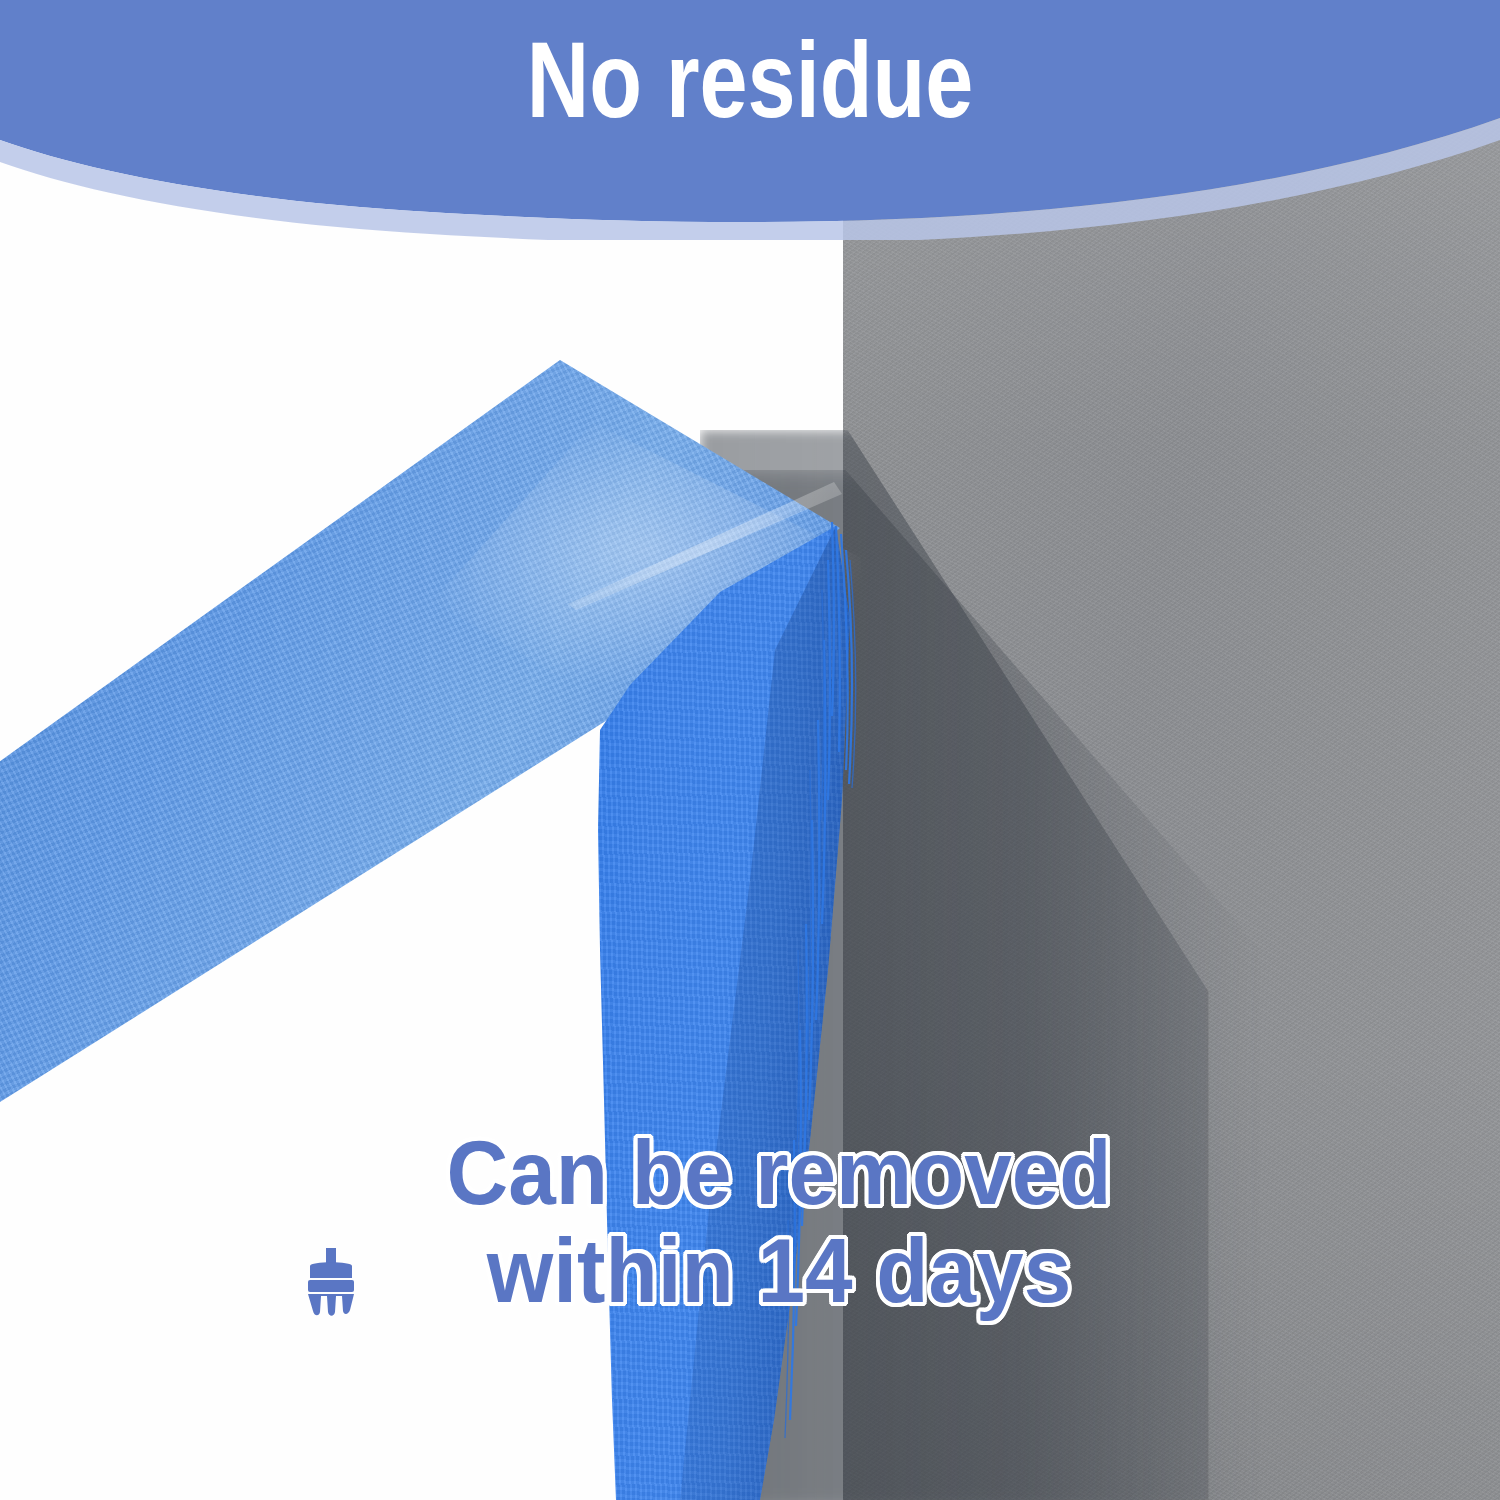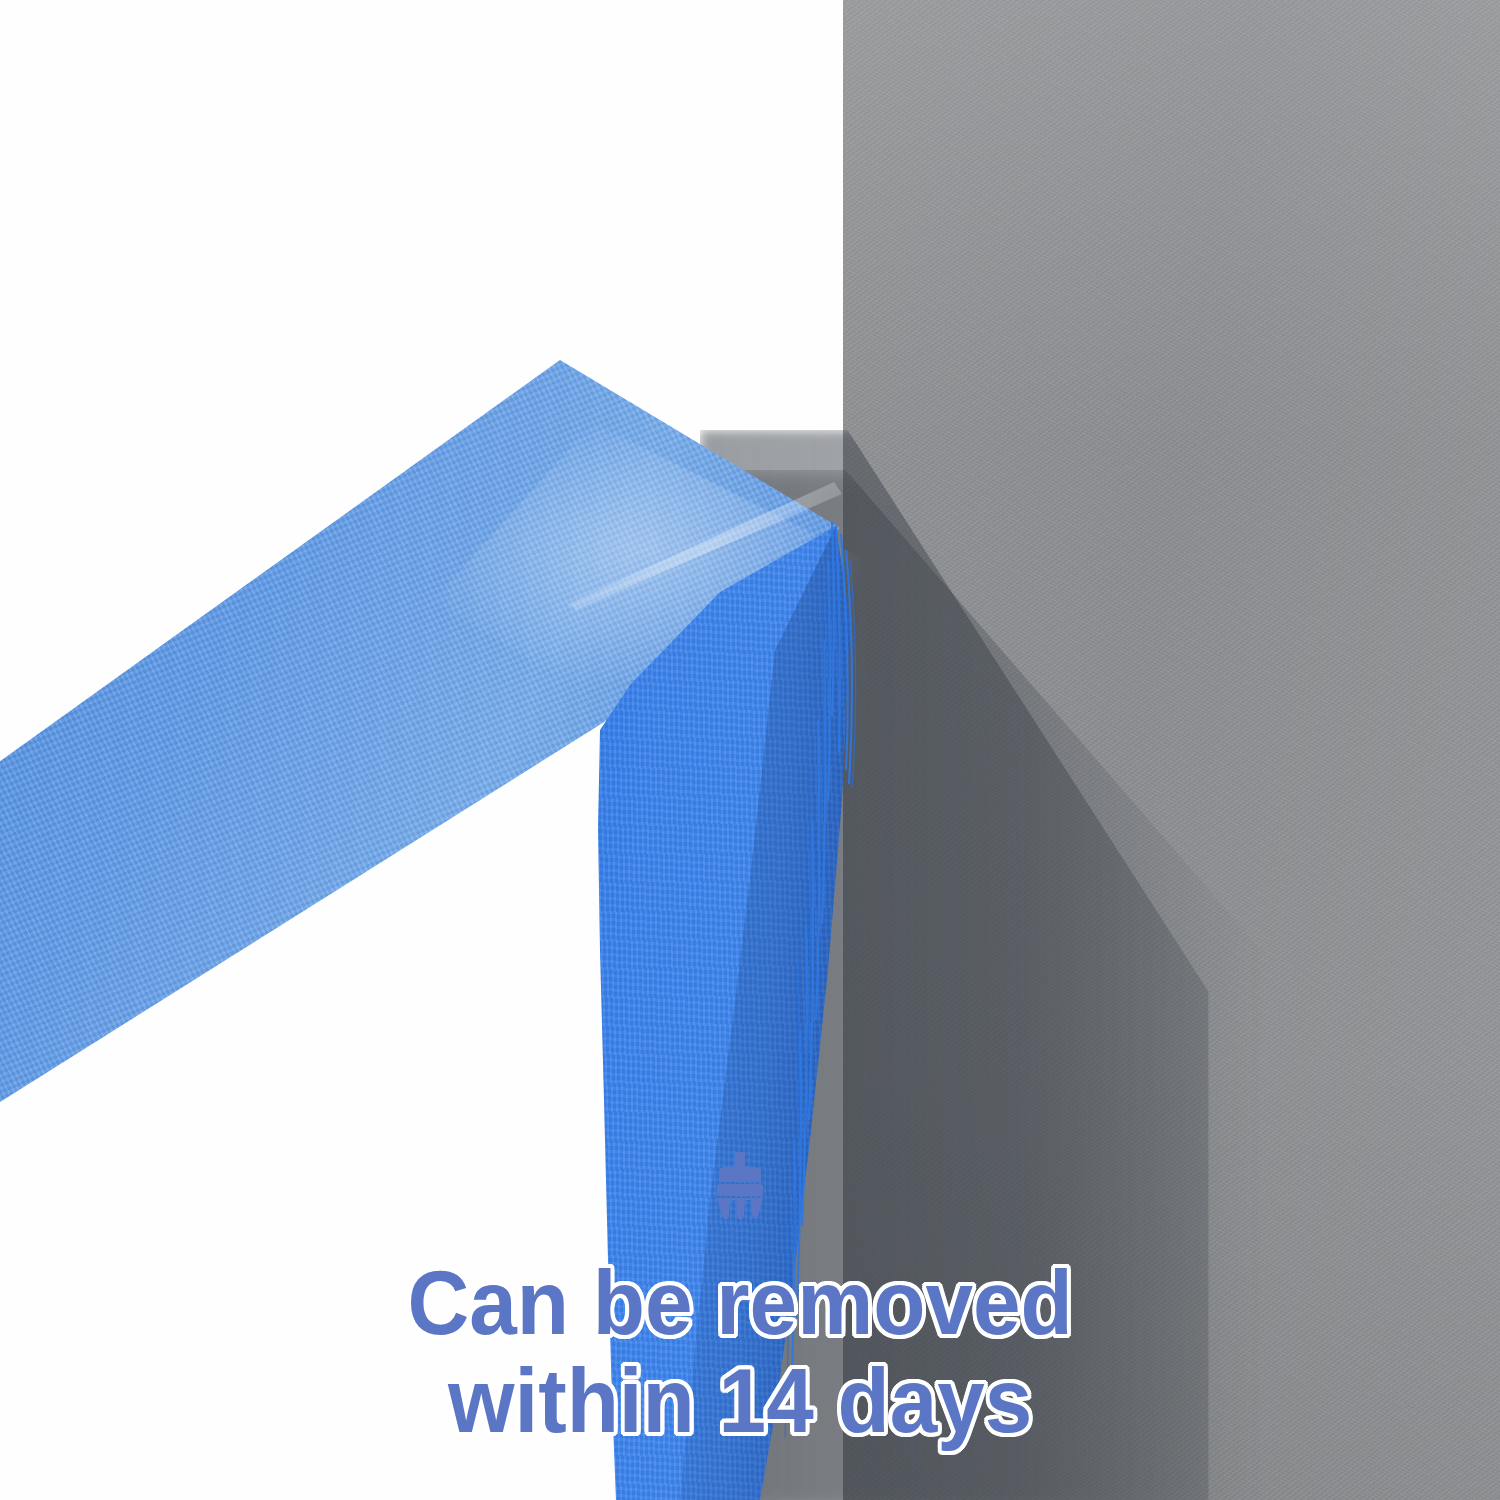--- a/index.html
+++ b/index.html
@@ -197,23 +197,22 @@
 
   
   #caption {
     position: absolute;
     left: 300px;
     top: 1128px;
     width: 880px;
   }
   #caption-row {
     display: flex;
-    align-items: center;
-    gap: 36px;
-    flex-direction: column;
+    align-items: flex-end;
+    gap: 16px;
   }
   #brush-icon {
     flex: 0 0 auto;
     width: 62px;
     height: 70px;
     margin-top: 24px;
   }
   #caption-lines {
     flex: 1 1 auto;
     text-align: center;
@@ -280,20 +279,33 @@
         <path d="M110 40 C 116 110, 118 190, 112 268"></path>
         <path d="M82 70 C 84 140, 85 220, 81 300"></path>
         <path d="M70 250 C 72 350, 71 450, 67 548"></path>
         <path d="M58 430 C 60 530, 58 630, 54 726"></path>
         <path d="M48 700 C 50 780, 48 850, 45 918"></path>
       </g>
     </svg>
 
   </div>
 
+  <div id="banner">
+    <svg width="1500" height="240" viewBox="0 0 1500 240">
+      <path d="M0,0 L1500,0 L1500,118
+               C 1180,232 760,232 430,212
+               C 230,200 90,172 0,140 Z" fill="#6180ca"></path>
+      <path d="M0,140 C 90,172 230,200 430,212
+               C 760,232 1180,232 1500,118
+               L1500,140
+               C 1180,254 760,254 430,234
+               C 230,222 90,194 0,162 Z" fill="#b9c6e8" opacity="0.85"></path>
+    </svg>
+    <div id="banner-title">No residue</div>
+  </div>
 
   <div id="caption">
     <div id="caption-row">
 
       <svg id="brush-icon" viewBox="0 0 62 70">
         <rect x="26" y="0" width="10" height="16" fill="#5a76c4"></rect>
         <path d="M10 18 C 10 13, 52 13, 52 18 L 52 30 L 10 30 Z" fill="#5a76c4"></path>
         <rect x="8" y="32" width="46" height="12" rx="2" fill="#5a76c4"></rect>
         <path d="M8 46 L 54 46 L 50 62 C 49 66, 44 68, 43 63 L 42 48
                  L 36 48 L 35 64 C 34 69, 29 69, 28 64 L 27 48

